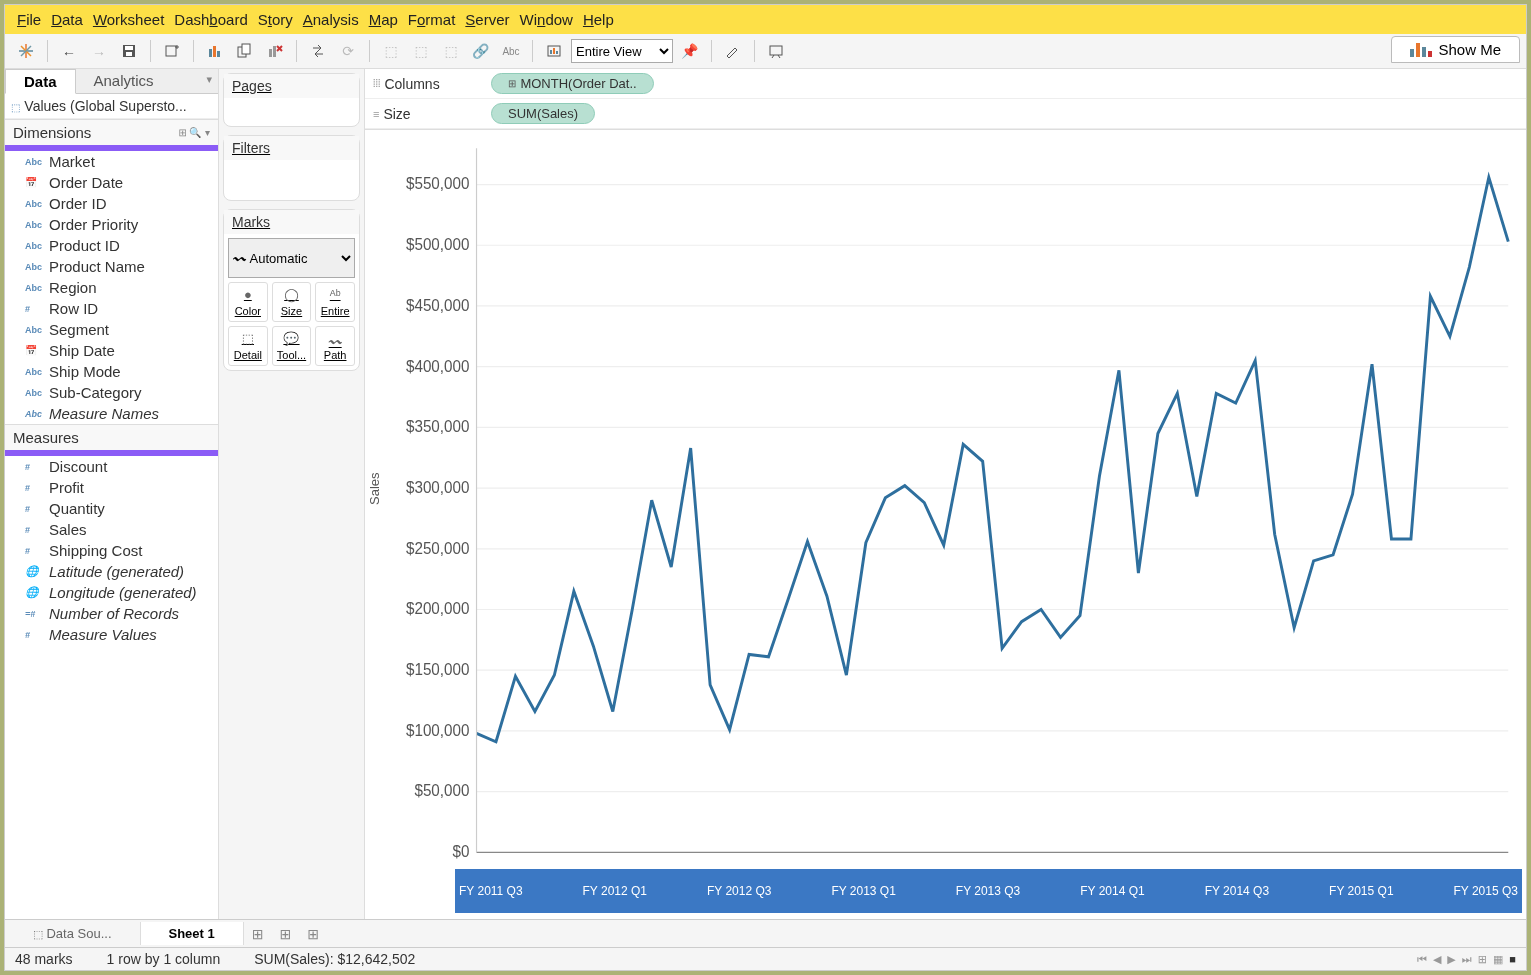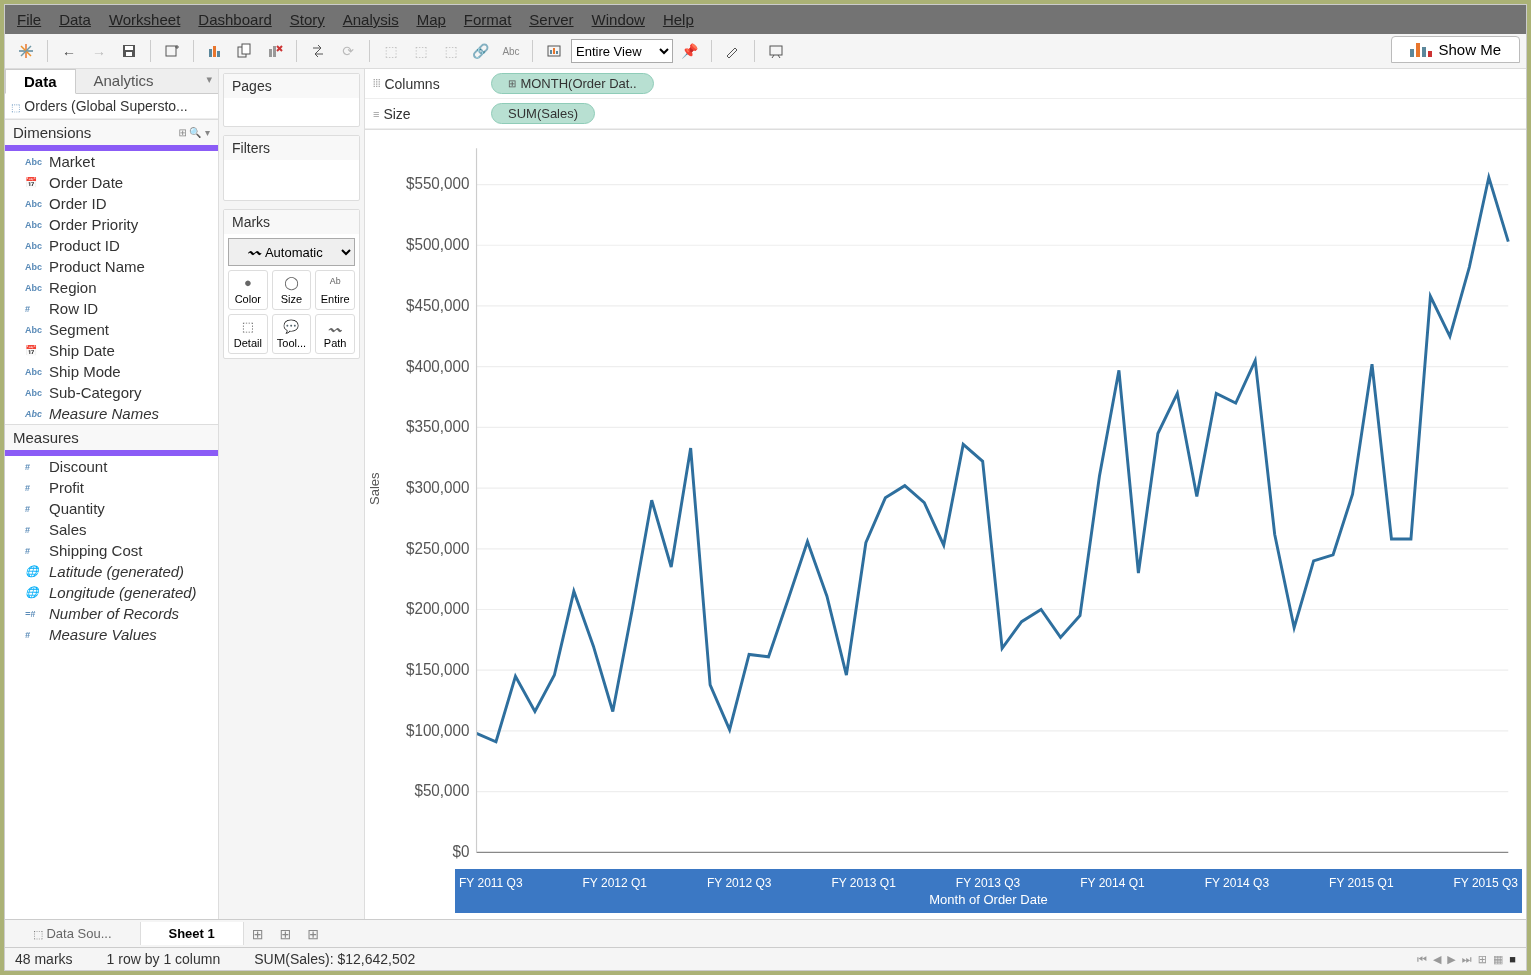--- a/index.html
+++ b/index.html
@@ -16,26 +16,25 @@
     background: #f5f5f5;
     width: 100%;
     height: 100%;
     display: flex;
     flex-direction: column;
     border: 1px solid #ccc;
   }
   
   .menubar {
     display: flex;
-    gap: 18px;
+    gap: 10px;
     padding: 6px 12px;
-    background: #737373;
+    background: #fde047;
     font-size: 15px;
     color: #222;
-    text-decoration: underline;
   }
   .menubar span { cursor: pointer; }
   .menubar span u { text-decoration: underline; }
   
   .toolbar {
     display: flex;
     align-items: center;
     gap: 4px;
     padding: 4px 8px;
     background: #f5f5f5;
@@ -156,35 +155,35 @@
     background: #f5f5f5;
     border-right: 1px solid #ddd;
     display: flex;
     flex-direction: column;
     gap: 8px;
     padding: 4px;
   }
   .card {
     background: #fff;
     border: 1px solid #ddd;
-    border-radius: 2px;
+    border-radius: 8px;
+    text-decoration: underline;
   }
   .card-title {
     padding: 4px 8px;
     font-size: 14px;
     color: #333;
     background: #f8f8f8;
   }
   .card-body { padding: 4px; min-height: 28px; }
   .marks-select {
     width: 100%;
     font-size: 13px;
-    height: 28px;
+    height: 40px;
     border: 1px solid #aaa;
-    text-align: center;
   }
   .marks-grid {
     display: grid;
     grid-template-columns: repeat(3, 1fr);
     gap: 4px;
     margin-top: 4px;
   }
   .mark-btn {
     border: 1px solid #ddd;
     border-radius: 3px;
@@ -451,21 +450,21 @@
 
     <div class="data-panel">
       <div class="tabs">
         <div class="tab active">Data</div>
         <div class="tab">Analytics</div>
         <div style="flex:1"></div>
         <div style="padding:4px 6px;color:#888;font-size:11px">▾</div>
       </div>
       <div class="datasource">
         <span style="font-size:10px;color:#5a8bb8">⬚</span>
-        <span>Orders (Global Supersto...</span>
+        <span>Values (Global Supersto...</span>
       </div>
       <div class="section-header">
         <span>Dimensions</span>
         <span style="font-size:10px;color:#888">⊞ 🔍 ▾</span>
       </div>
       <div class="field-list" id="dims-list">
           <div class="field">
             <span class="ftype">Abc</span>
             <span>Market</span>
           </div>
@@ -664,21 +663,20 @@
               <span>FY 2011 Q3</span>
               <span>FY 2012 Q1</span>
               <span>FY 2012 Q3</span>
               <span>FY 2013 Q1</span>
               <span>FY 2013 Q3</span>
               <span>FY 2014 Q1</span>
               <span>FY 2014 Q3</span>
               <span>FY 2015 Q1</span>
               <span>FY 2015 Q3</span>
             </div>
-          <div class="x-title">Month of Order Date</div>
         </div>
       </div>
     </div>
   </div>
 
   <div class="sheet-tabs">
     <div class="sheet-tab">
       <span style="font-size:11px">⬚ </span><span>Data Sou...</span>
     </div>
     <div class="sheet-tab active">Sheet 1</div>

